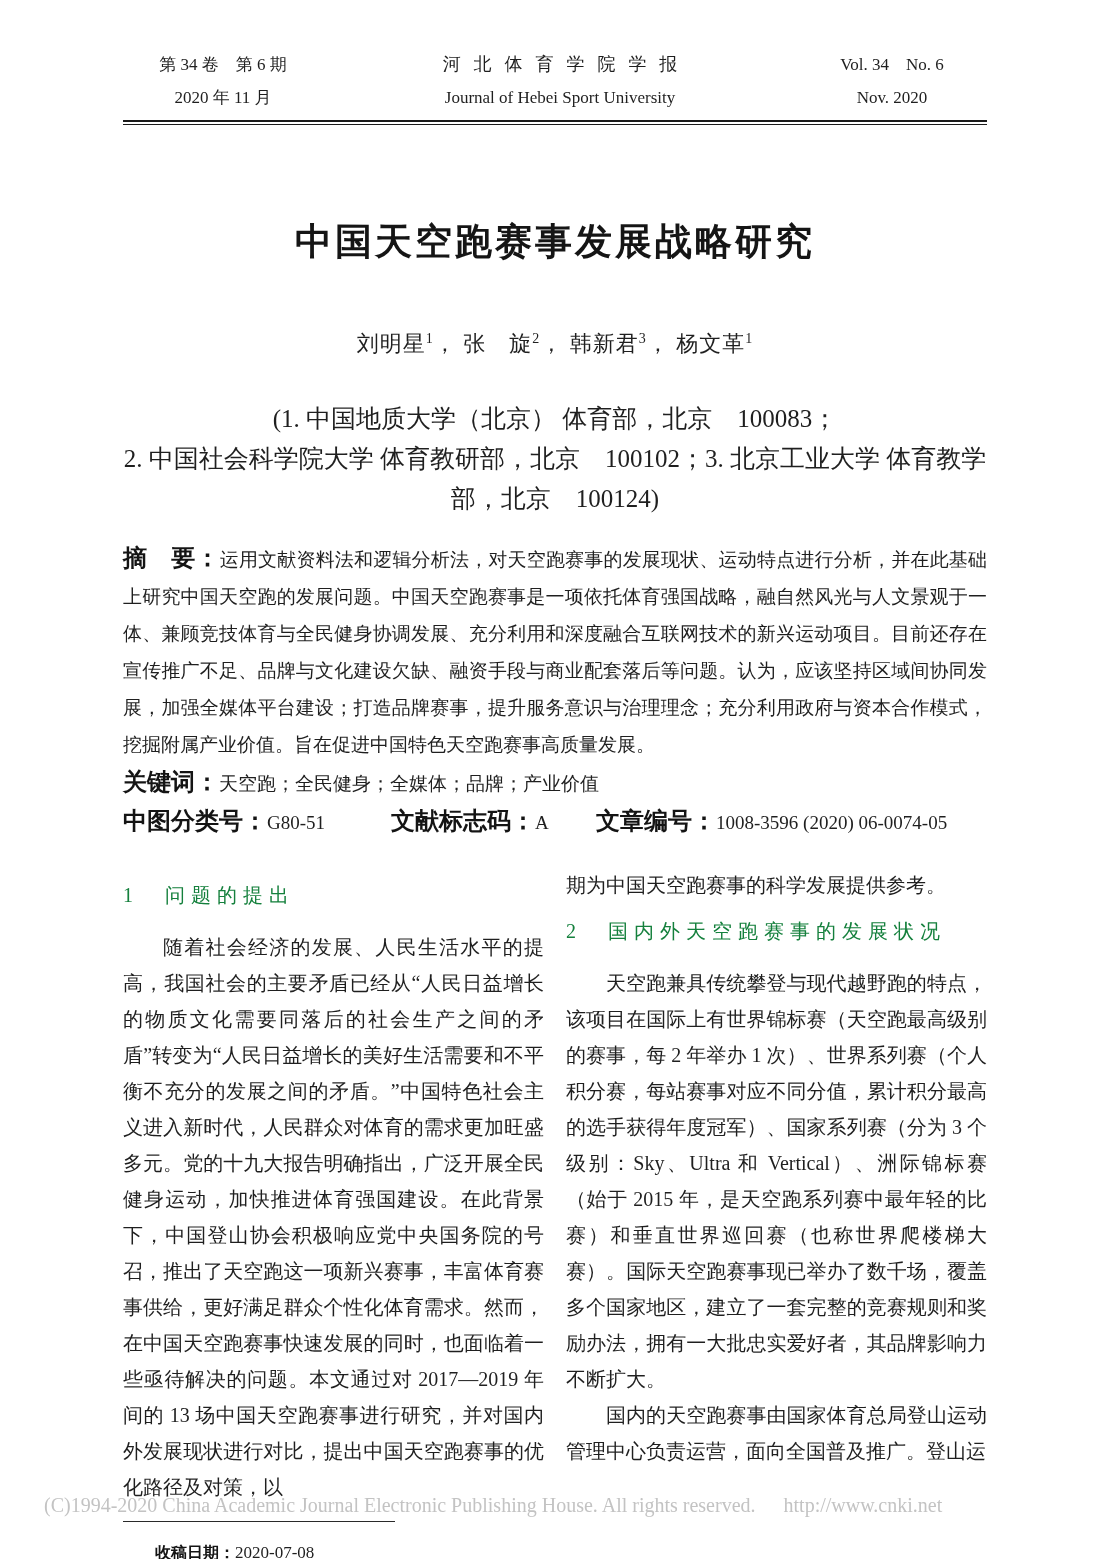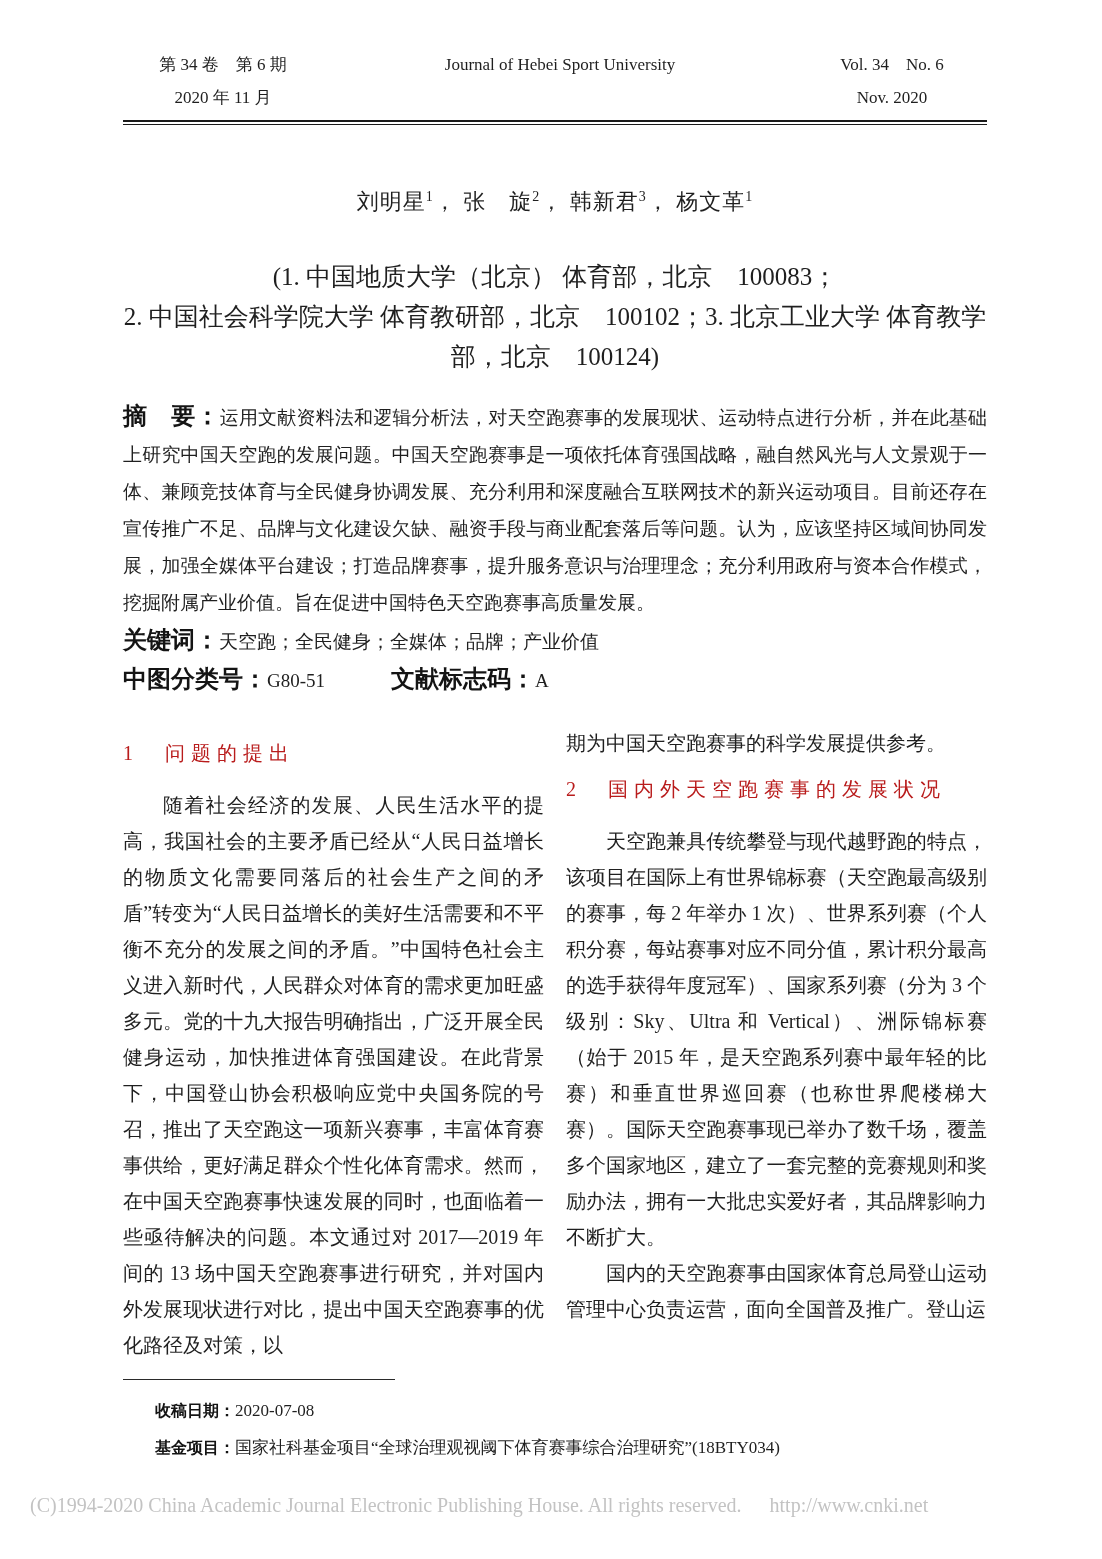--- a/index.html
+++ b/index.html
@@ -80,89 +80,92 @@
     gap: 22px;
     font-size: 20px;
     line-height: 36px;
     text-align: justify;
   }
   .col { width: 421px; }
   .sec-heading {
     font-size: 20px;
     letter-spacing: 0.30em;
     font-weight: normal;
-    color: #b91c1c;
+    color: #15803d;
     margin: 10px 0 16px 0;
     white-space: nowrap;
   }
   .para { text-indent: 2em; }
   .para-cont { text-indent: 0; }
 
   
   .footnote-block { margin-top: 16px; }
   .footnote-rule { width: 272px; border-top: 1.5px solid #2a2a2a; margin-bottom: 12px; }
   .fn-items { padding-left: 32px; font-size: 17px; line-height: 37px; }
   .fn {
     padding-left: 90px;
     text-indent: -90px;
     text-align: justify;
   }
   .fn .lbl { font-size: 16px; }
 
   
   .page-footer {
     position: absolute;
-    left: 30px;
+    left: 44px;
     bottom: 42px;
     font-size: 20px;
     color: #c3c3c3;
     white-space: nowrap;
   }
   .page-footer .url { margin-left: 28px; }
 </style>
 </head>
 <body>
 
 <div class="content">
 
   <div class="jheader">
     <div class="hl">
       <div>第 34 卷　第 6 期</div>
       <div>2020 年 11 月</div>
     </div>
     <div class="hc">
+      <div class="cn-journal-name">河北体育学院学报</div>
       <div>Journal of Hebei Sport University</div>
     </div>
     <div class="hr">
       <div>Vol. 34　No. 6</div>
       <div>Nov. 2020</div>
     </div>
   </div>
   <div class="header-rule"></div>
 
+  <h1 class="article-title">中国天空跑赛事发展战略研究</h1>
 
   <div class="authors">
     <span><span>刘明星</span><sup>1</sup><span>，</span></span>
     <span><span>张　旋</span><sup>2</sup><span>，</span></span>
     <span><span>韩新君</span><sup>3</sup><span>，</span></span>
     <span><span>杨文革</span><sup>1</sup><span></span></span>
   </div>
 
   <div class="affiliations">
     <div>(1. 中国地质大学（北京） 体育部，北京　100083；</div>
     <div>2. 中国社会科学院大学 体育教研部，北京　100102；3. 北京工业大学 体育教学部，北京　100124)</div>
   </div>
 
   <p class="abstract"><span class="lbl">摘　要：</span><span>运用文献资料法和逻辑分析法，对天空跑赛事的发展现状、运动特点进行分析，并在此基础上研究中国天空跑的发展问题。中国天空跑赛事是一项依托体育强国战略，融自然风光与人文景观于一体、兼顾竞技体育与全民健身协调发展、充分利用和深度融合互联网技术的新兴运动项目。目前还存在宣传推广不足、品牌与文化建设欠缺、融资手段与商业配套落后等问题。认为，应该坚持区域间协同发展，加强全媒体平台建设；打造品牌赛事，提升服务意识与治理理念；充分利用政府与资本合作模式，挖掘附属产业价值。旨在促进中国特色天空跑赛事高质量发展。</span></p>
 
   <p class="kwline"><span class="lbl">关键词：</span><span>天空跑；全民健身；全媒体；品牌；产业价值</span></p>
 
   <div class="clcline">
     <span class="clc-group g1"><span class="lbl">中图分类号：</span><span>G80-51</span></span>
     <span class="clc-group g2"><span class="lbl">文献标志码：</span><span>A</span></span>
+    <span class="clc-group g3"><span class="lbl">文章编号：</span><span>1008-3596 (2020) 06-0074-05</span></span>
   </div>
 
   <div class="columns">
     <div class="col">
       <h2 class="sec-heading">1　问题的提出</h2>
       <p class="para">随着社会经济的发展、人民生活水平的提高，我国社会的主要矛盾已经从“人民日益增长的物质文化需要同落后的社会生产之间的矛盾”转变为“人民日益增长的美好生活需要和不平衡不充分的发展之间的矛盾。”中国特色社会主义进入新时代，人民群众对体育的需求更加旺盛多元。党的十九大报告明确指出，广泛开展全民健身运动，加快推进体育强国建设。在此背景下，中国登山协会积极响应党中央国务院的号召，推出了天空跑这一项新兴赛事，丰富体育赛事供给，更好满足群众个性化体育需求。然而，在中国天空跑赛事快速发展的同时，也面临着一些亟待解决的问题。本文通过对 2017—2019 年间的 13 场中国天空跑赛事进行研究，并对国内外发展现状进行对比，提出中国天空跑赛事的优化路径及对策，以</p>
     </div>
     <div class="col">
       <p class="para-cont">期为中国天空跑赛事的科学发展提供参考。</p>
       <h2 class="sec-heading">2　国内外天空跑赛事的发展状况</h2>

